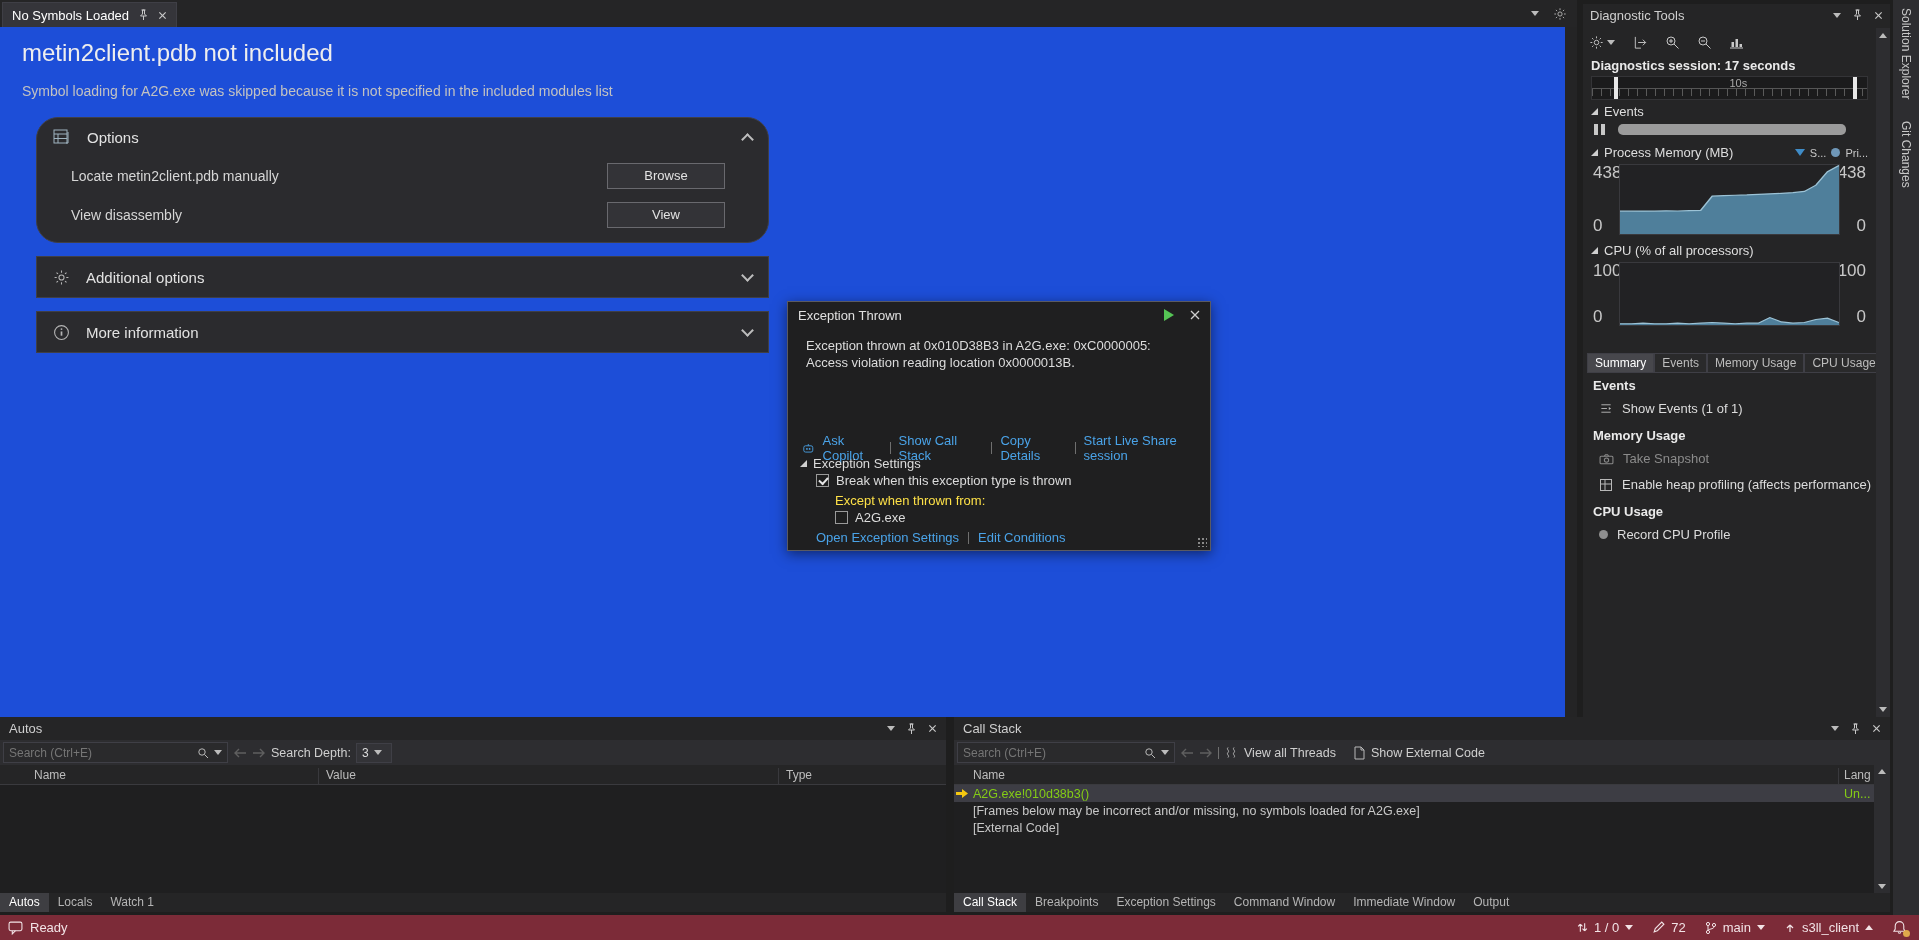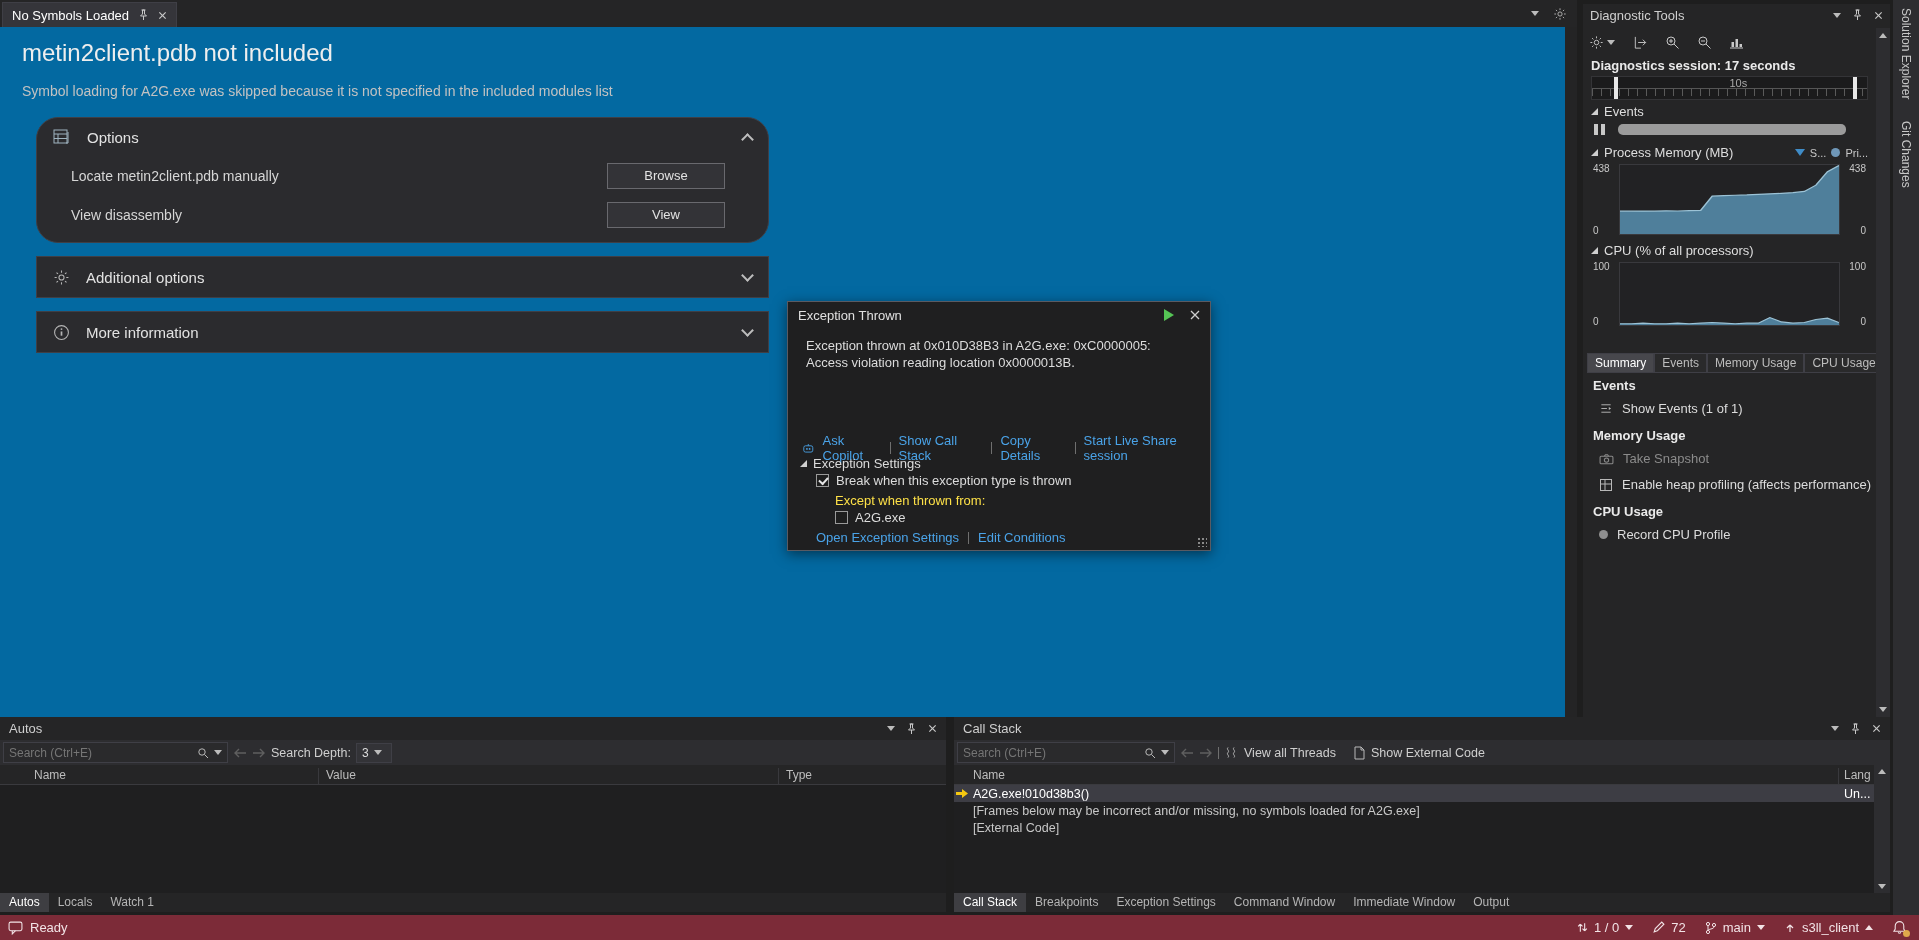--- a/index.html
+++ b/index.html
@@ -24,21 +24,21 @@
 .flexrow { display:flex; align-items:center; }
 
 
 #tabbar { position:absolute;left:0;top:0;width:1577px;height:27px;background:#252526; }
 .doc-tab { position:absolute;left:2px;top:2px;height:25px;background:#35353a;border:1px solid #3f3f46;border-bottom:none;
   display:flex;align-items:center;gap:9px;padding:0 9px;color:#fff; }
 .doc-tab .tab-label { font-size:13px; }
 .tabbar-icons { position:absolute;right:10px;top:0;height:27px;display:flex;align-items:center;gap:14px; }
 
 
-#doc { position:absolute;left:0;top:27px;width:1577px;height:690px;background:#0369a1; }
+#doc { position:absolute;left:0;top:27px;width:1577px;height:690px;background:#1d4ed8; }
 #doc-scroll { position:absolute;right:0;top:0;bottom:0;width:12px;background:#242425; }
 .doc-title { position:absolute;left:22px;top:12px;font-size:24px;color:#eee;font-weight:400; }
 .doc-subtitle { position:absolute;left:22px;top:56px;font-size:14px;color:#c2c2c2; }
 .box { position:absolute;left:36px;width:733px;background:#2b2b2e;border:1px solid #3f3f46; }
 #options-box { top:90px;height:126px;border-radius:22px; }
 #additional-box { top:229px;height:42px; }
 #moreinfo-box { top:284px;height:42px; }
 .box-header { height:40px;display:flex;align-items:center;padding:0 16px;gap:16px; }
 #options-box .box-header { height:38px; }
 .box-label { font-size:15px;color:#e2e2e2; }
@@ -84,21 +84,21 @@
 .legend { margin-left:auto;display:flex;align-items:center;gap:5px;font-size:11px;color:#c8c8c8; }
 .funnel { width:0;height:0;border-top:7px solid #3f8cc7;border-left:5px solid transparent;border-right:5px solid transparent; }
 .legend-dot { width:9px;height:9px;border-radius:50%;background:#6f97b8; }
 #evt-row { position:absolute;left:8px;top:118px;display:flex;align-items:center;gap:10px; }
 .pause-btn { width:17px;height:15px;display:flex;gap:3px;align-items:center;justify-content:center; }
 .pause-btn i { width:4px;height:11px;background:#c8c8c8; }
 #evt-bar { width:228px;height:11px;border-radius:5px;background:#9b9b9b; }
 .chart-block { position:absolute;left:8px;width:277px; }
 #mem-chart-block { top:159px;height:75px; }
 #cpu-chart-block { top:257px;height:68px; }
-.chart-block .axis { position:absolute;font-size:10px;color:#c8c8c8; }
+.chart-block .axis { position:absolute;font-size:17px;color:#c8c8c8; }
 .axis.tl { left:2px;top:0; } .axis.bl { left:2px;bottom:2px; }
 .axis.tr { right:2px;top:0; } .axis.br { right:2px;bottom:2px; }
 .chart-box { position:absolute;left:28px;right:28px;top:1px;bottom:3px;background:#222224;border:1px solid #39393d; }
 .chart-box svg { width:100%;height:100%; }
 #diag-tabs { position:absolute;left:4px;top:349px;display:flex; }
 .diag-tab { font-size:12px;color:#bdbdbd;border:1px solid #3f3f46;background:#2a2a2b;padding:2px 7px;cursor:pointer; }
 .diag-tab.active { background:#47474c;color:#fff; }
 .sum-heading { position:absolute;left:10px;font-size:13px;font-weight:bold;color:#eaeaea; }
 .sum-row { position:absolute;left:16px;display:flex;align-items:center;gap:9px;font-size:13px;color:#dcdcdc;cursor:pointer; }
 .sum-row.disabled { color:#8b8b8b; }
@@ -126,21 +126,21 @@
 .depth-combo { width:36px;height:20px;background:#333337;border:1px solid #3f3f46;display:flex;align-items:center;gap:5px;padding:0 5px;font-size:12px;color:#ddd;cursor:pointer; }
 .col-hdr { position:absolute;left:0;right:0;top:48px;height:20px;border-bottom:1px solid #3a3a3e;font-size:12px;color:#bdbdbd; }
 .col-hdr span { position:absolute;top:3px; }
 .col-sep { position:absolute;top:0;bottom:0;border-left:1px solid #39393d; }
 .grid { position:absolute;left:0;right:0;top:68px;bottom:19px;background:#1f1f20; }
 .tp-tabs { position:absolute;left:0;right:0;bottom:0;height:19px;display:flex;align-items:stretch;background:#252526; }
 .btab { font-size:12px;color:#b5b5b5;padding:2px 9px;cursor:pointer; }
 .btab.active { background:#3e3e42;color:#fff; }
 
 .cs-row { position:absolute;left:0;right:16px;height:17px;font-size:12.5px;color:#c8c8c8; }
-.cs-row.selected { background:#3d3d44;color:#ffffff; }
+.cs-row.selected { background:#3d3d44;color:#84cc16; }
 .cs-row .cs-name { position:absolute;left:19px;top:2px;white-space:nowrap; }
 .cs-row .cs-lang { position:absolute;left:890px;top:2px; }
 .cs-gutter { position:absolute;left:0;top:0;bottom:0;width:16px; }
 #cs-scroll { position:absolute;right:0;top:48px;bottom:19px;width:16px;background:#2d2d30; }
 #cs-scroll .caret-u { position:absolute;left:4px;top:4px; }
 #cs-scroll .caret-d { position:absolute;left:4px;bottom:4px; }
 
 
 #statusbar { position:absolute;left:0;top:915px;width:1919px;height:25px;background:#7c2b38;color:#f2e3e6;
   display:flex;align-items:center;font-size:13px; }

